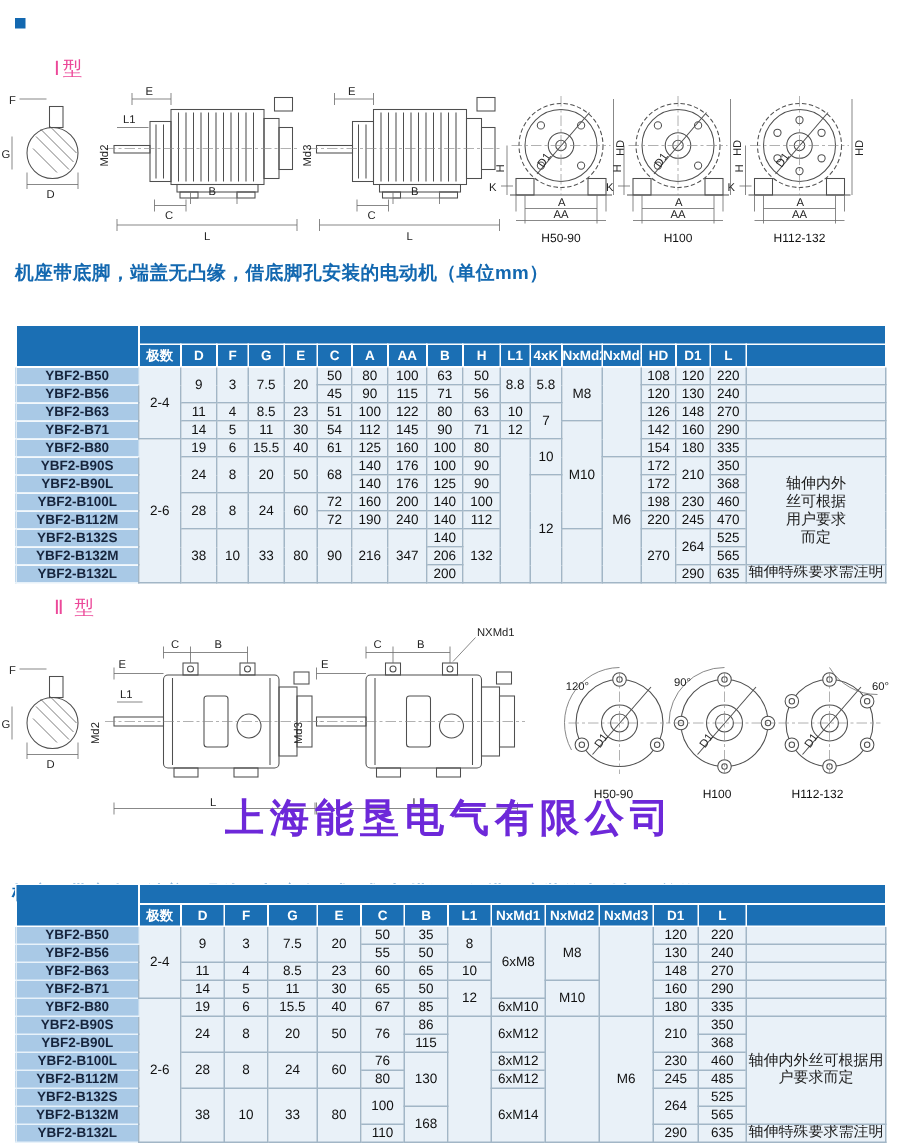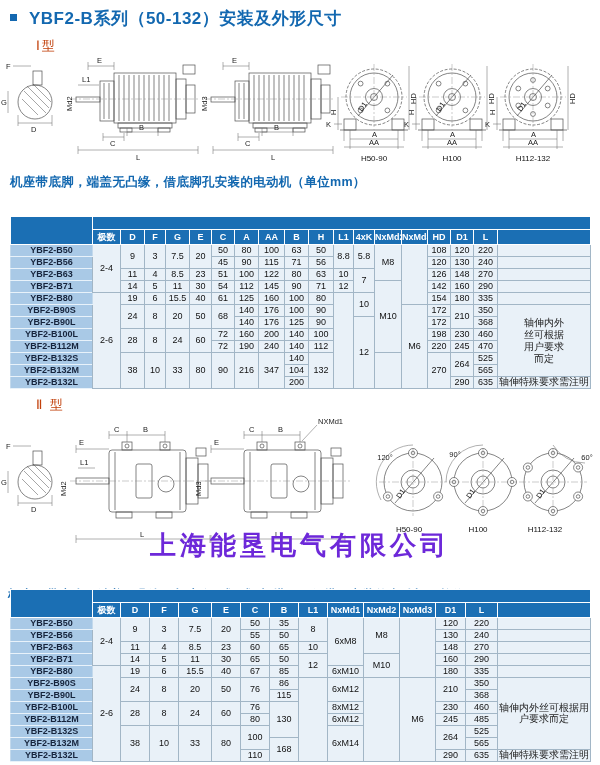--- a/index.html
+++ b/index.html
@@ -1,21 +1,21 @@
 <!DOCTYPE html>
 <html><head>
 <meta charset="utf-8">
 <style>
   html,body{margin:0;padding:0;}
   body{width:600px;height:765px;position:relative;background:#fff;
        font-family:"Liberation Sans",sans-serif;overflow:hidden;}
   .abs{position:absolute;}
   .title{left:10px;top:7px;font-size:17px;font-weight:bold;color:#1368b0;letter-spacing:0.5px;}
   .bullet{display:inline-block;width:7px;height:7px;background:#1368b0;margin-right:12px;vertical-align:3px;}
-  .sec{font-size:13px;color:#c2410c;letter-spacing:2px;}
+  .sec{font-size:13px;color:#ec4899;letter-spacing:2px;}
   .cap{font-size:12.5px;font-weight:bold;color:#1368b0;letter-spacing:0.3px;white-space:nowrap;}
   .company{left:0;top:528px;width:600px;text-align:center;font-family:"DejaVu Serif",serif;
            font-size:26px;font-weight:bold;color:#6d28d9;letter-spacing:4px;}
   svg.draw{position:absolute;left:0;}
   .st{stroke:#4f4f4f;fill:none;stroke-width:0.7;}
   .stw{stroke:#4f4f4f;fill:#fff;stroke-width:0.7;}
   .dim{stroke:#6e6e6e;fill:none;stroke-width:0.55;}
   .dash{stroke:#8a8a8a;fill:none;stroke-width:0.45;stroke-dasharray:7 2 2 2;}
   svg text{font-family:"Liberation Sans",sans-serif;font-size:7.5px;fill:#222;stroke:none;}
   svg text.cap8{font-size:8px;fill:#111;}
@@ -30,21 +30,21 @@
   td.model{background:#a9c9e6;border:1px solid #c3d9ec;border-bottom-color:#e8f2fa;
            font-weight:bold;font-size:9px;color:#16243c;}
   td.note{font-size:10px;color:#222;margin-left:14px;}
   .n3{width:46px;margin:0 auto;line-height:1.2;}
   #t1{top:216px;}
   #t2{top:589px;}
 </style>
 </head>
 <body>
 
-<div class="abs title"><span class="bullet"></span><span>YBF2-B系列（50-132）安装及外形尺寸</span></div>
+<div class="abs title"><span class="bullet"></span></div>
 
 <div class="abs sec" style="left:36px;top:37px;">Ⅰ型</div>
 
 <svg class="draw" style="top:53px;" width="600" height="118" viewBox="0 0 600 118">
 
   <g class="st">
     <rect x="33" y="18" width="9" height="14"></rect>
     <circle cx="35" cy="49" r="17"></circle>
     <path d="M24 38 L46 60 M27 33 L49 55 M33 31 L51 49 M22 46 L38 62" stroke-width="0.5"></path>
   </g>
@@ -391,21 +391,21 @@
       <td rowspan="3">347</td>
       <td>140</td>
       <td rowspan="3">132</td>
       <td rowspan="3"></td>
       <td rowspan="3">270</td>
       <td rowspan="2">264</td>
       <td>525</td>
     </tr>
     <tr>
       <td class="model">YBF2-B132M</td>
-      <td>104</td>
+      <td>206</td>
       <td>565</td>
     </tr>
     <tr>
       <td class="model">YBF2-B132L</td>
       <td>200</td>
       <td>290</td>
       <td>635</td>
       <td class="note">轴伸特殊要求需注明</td>
     </tr>
   </tbody>

